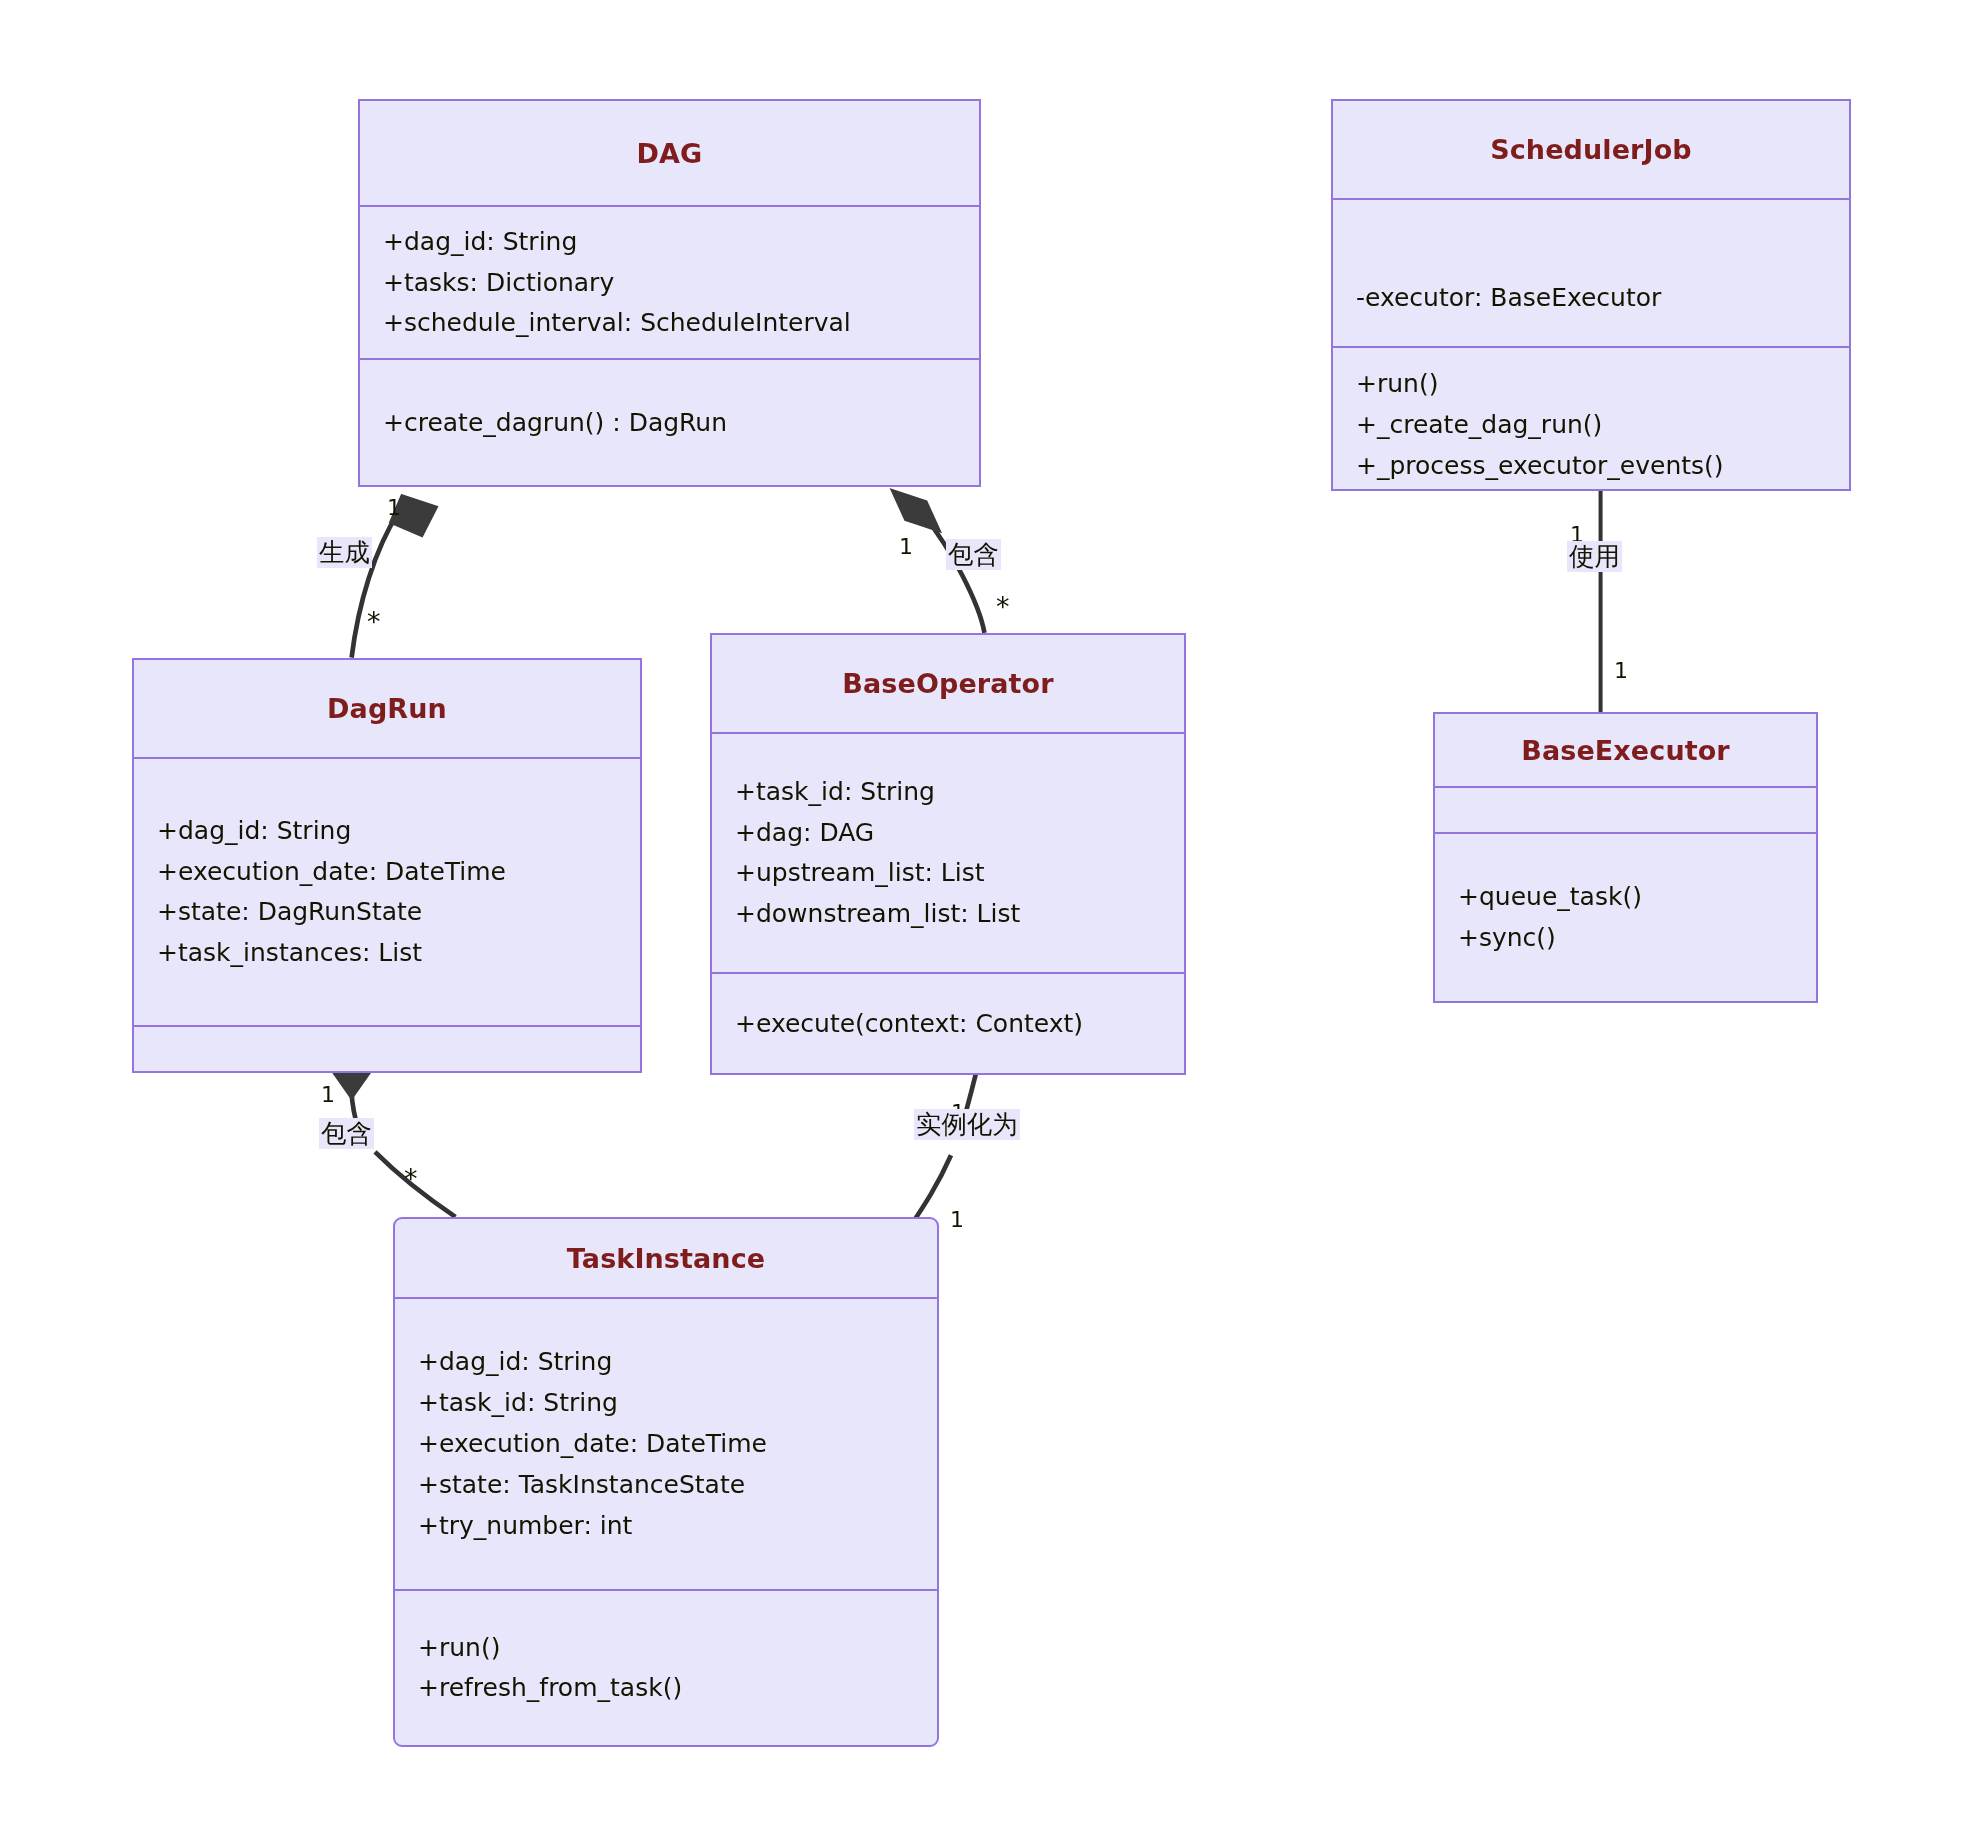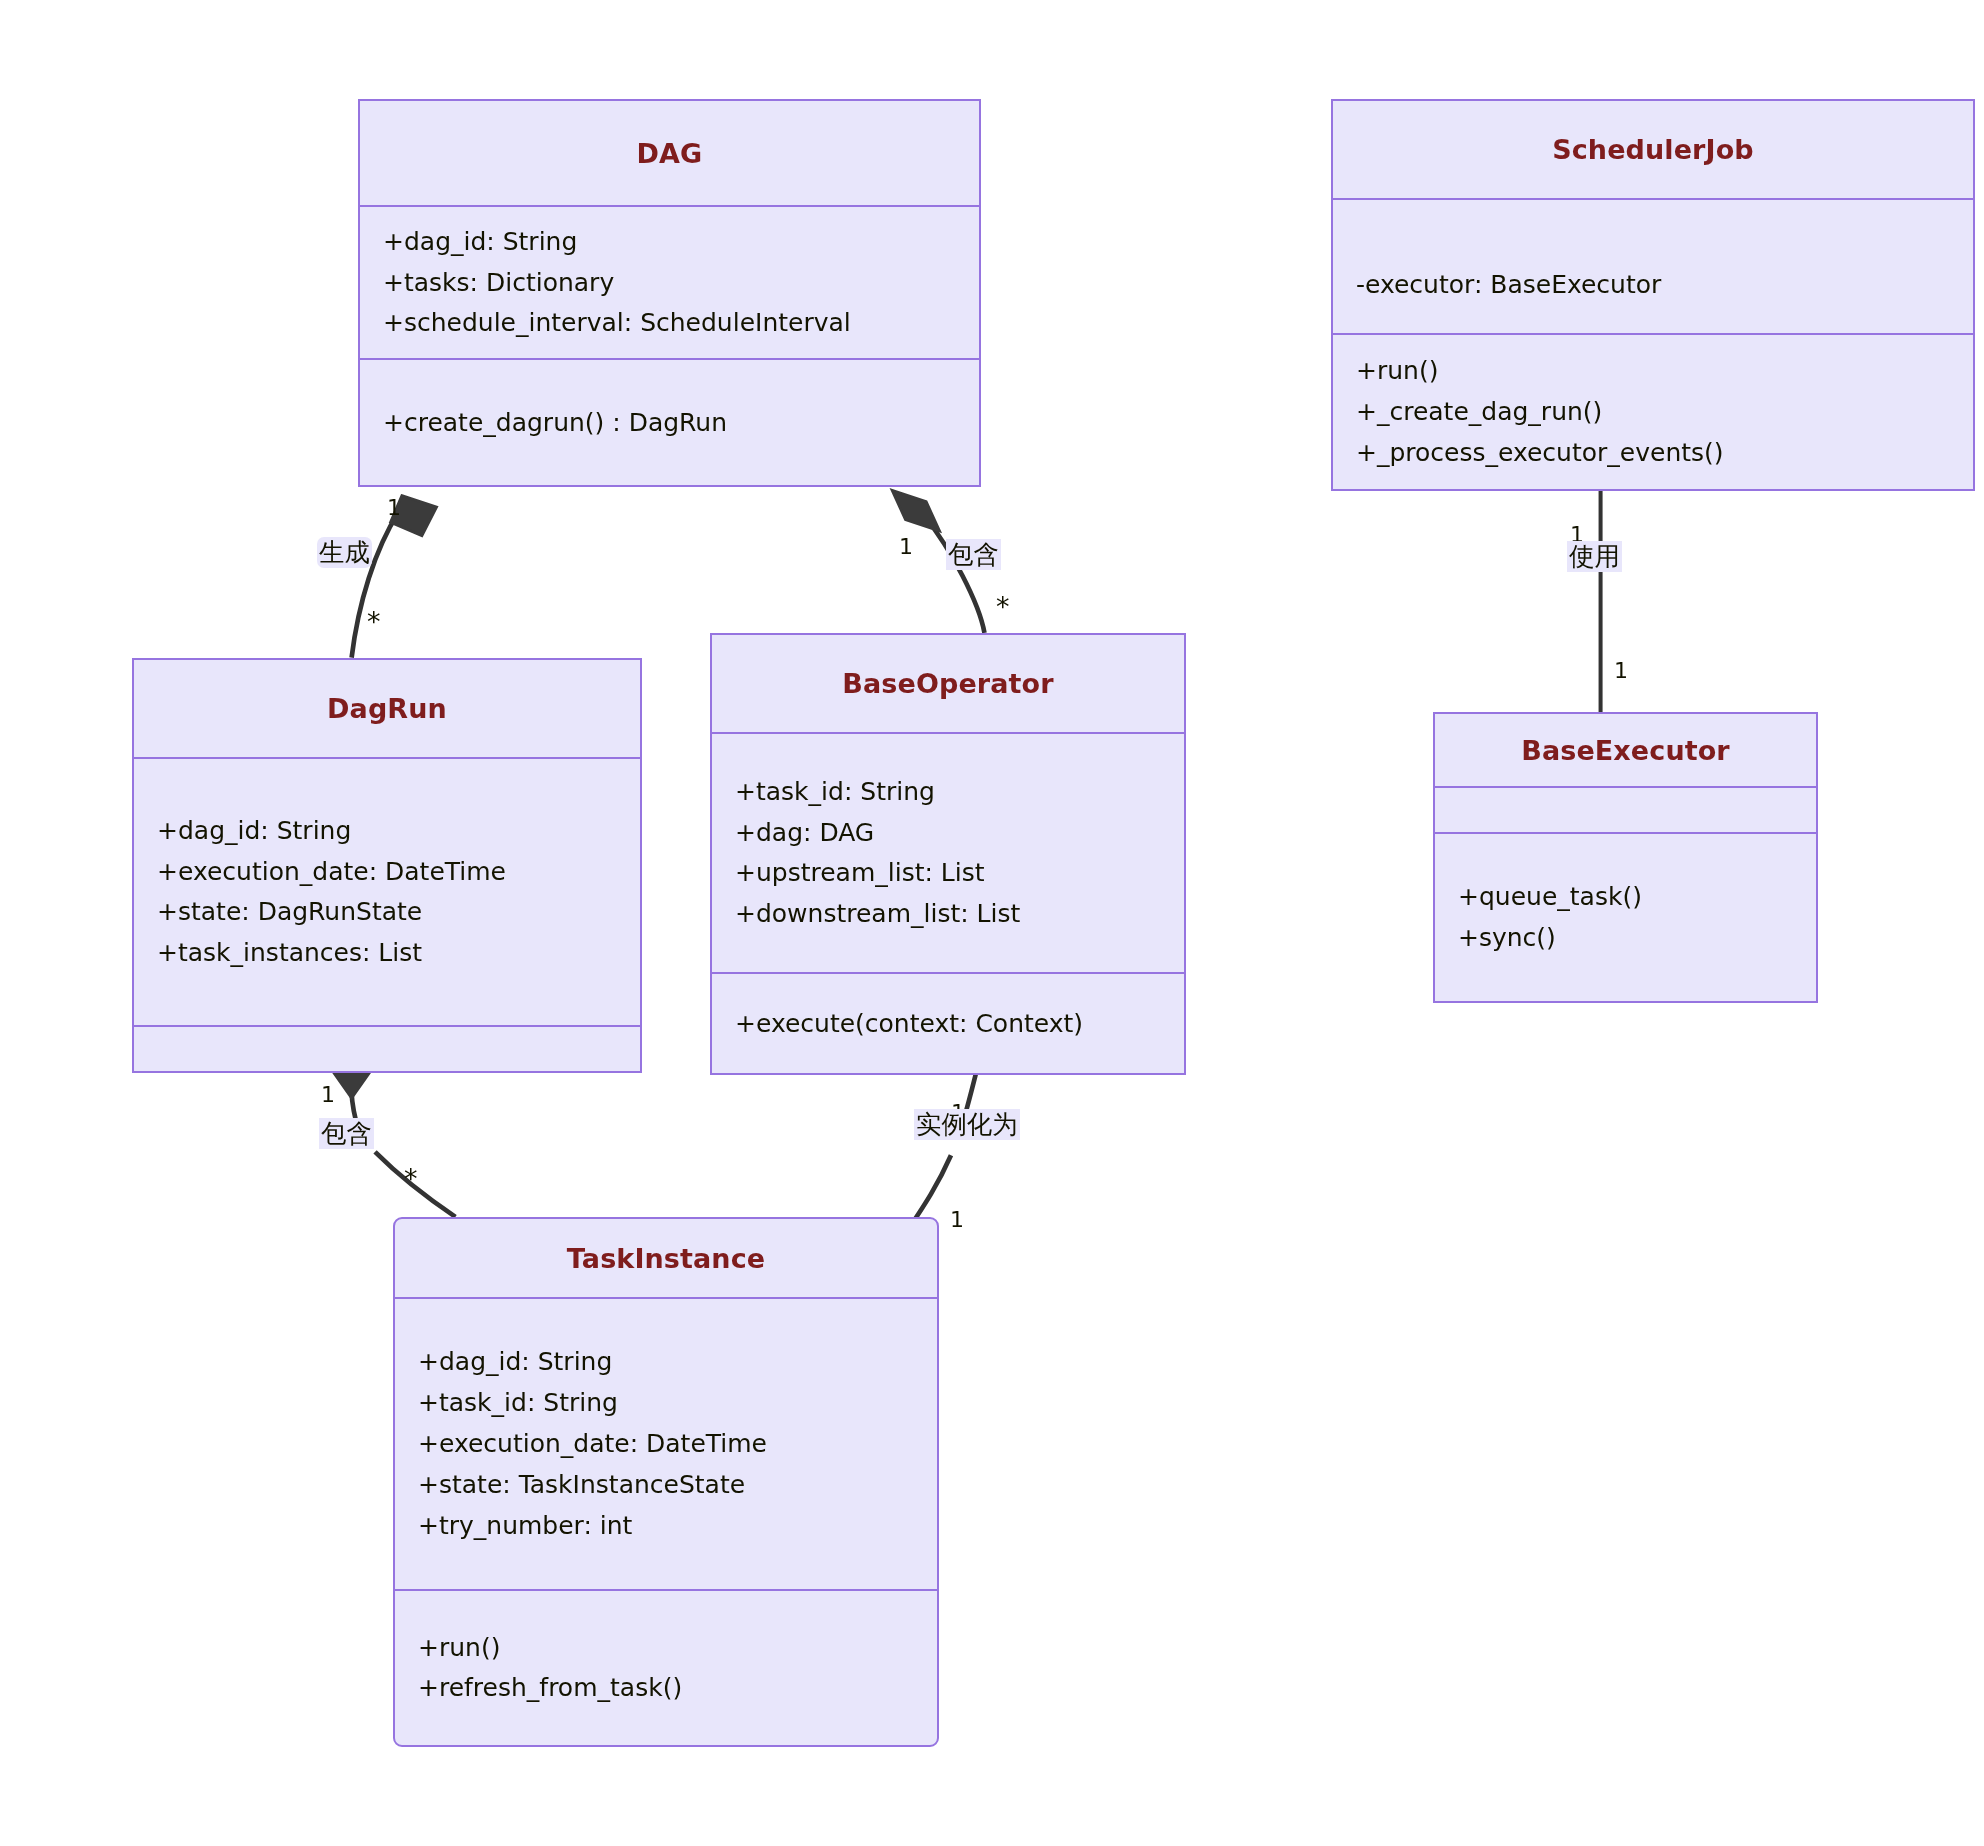--- a/index.html
+++ b/index.html
@@ -124,21 +124,21 @@
     <div class="class-section divided" style="height:153px;">
       <div class="member">+dag_id: String</div>
       <div class="member">+tasks: Dictionary</div>
       <div class="member">+schedule_interval: ScheduleInterval</div>
     </div>
     <div class="class-section" style="flex:1;">
       <div class="member">+create_dagrun() : DagRun</div>
     </div>
   </div>
 
-  <div class="uml-class" style="left:1331px; top:99px; width:644px; height:392px;">
+  <div class="uml-class" style="left:1331px; top:99px; width:520px; height:392px;gap:13px;">
     <div class="class-title-row" style="height:99px;">
       <span class="class-title">SchedulerJob</span>
     </div>
     <div class="class-section divided" style="height:99px;margin-top:36px;">
       <div class="member">-executor: BaseExecutor</div>
     </div>
     <div class="class-section" style="flex:1;">
       <div class="member">+run()</div>
       <div class="member">+_create_dag_run()</div>
       <div class="member">+_process_executor_events()</div>
@@ -195,21 +195,21 @@
       <div class="member">+state: TaskInstanceState</div>
       <div class="member">+try_number: int</div>
     </div>
     <div class="class-section" style="height:154px;">
       <div class="member">+run()</div>
       <div class="member">+refresh_from_task()</div>
     </div>
   </div>
 
   <span class="multiplicity" style="left:387px; top:497px;">1</span>
-  <span class="edge-label" style="left:317px; top:537px;border-radius:7px;">生成</span>
+  <span class="edge-label" style="left:317px; top:537px;">生成</span>
   <span class="multiplicity star" style="left:367px; top:608px;">*</span>
 
   <span class="multiplicity" style="left:899px; top:536px;">1</span>
   <span class="edge-label" style="left:946px; top:539px;">包含</span>
   <span class="multiplicity star" style="left:996px; top:593px;">*</span>
 
   <span class="multiplicity" style="left:1570px; top:524px;">1</span>
   <span class="edge-label" style="left:1567px; top:541px;">使用</span>
   <span class="multiplicity" style="left:1614px; top:660px;">1</span>
 

